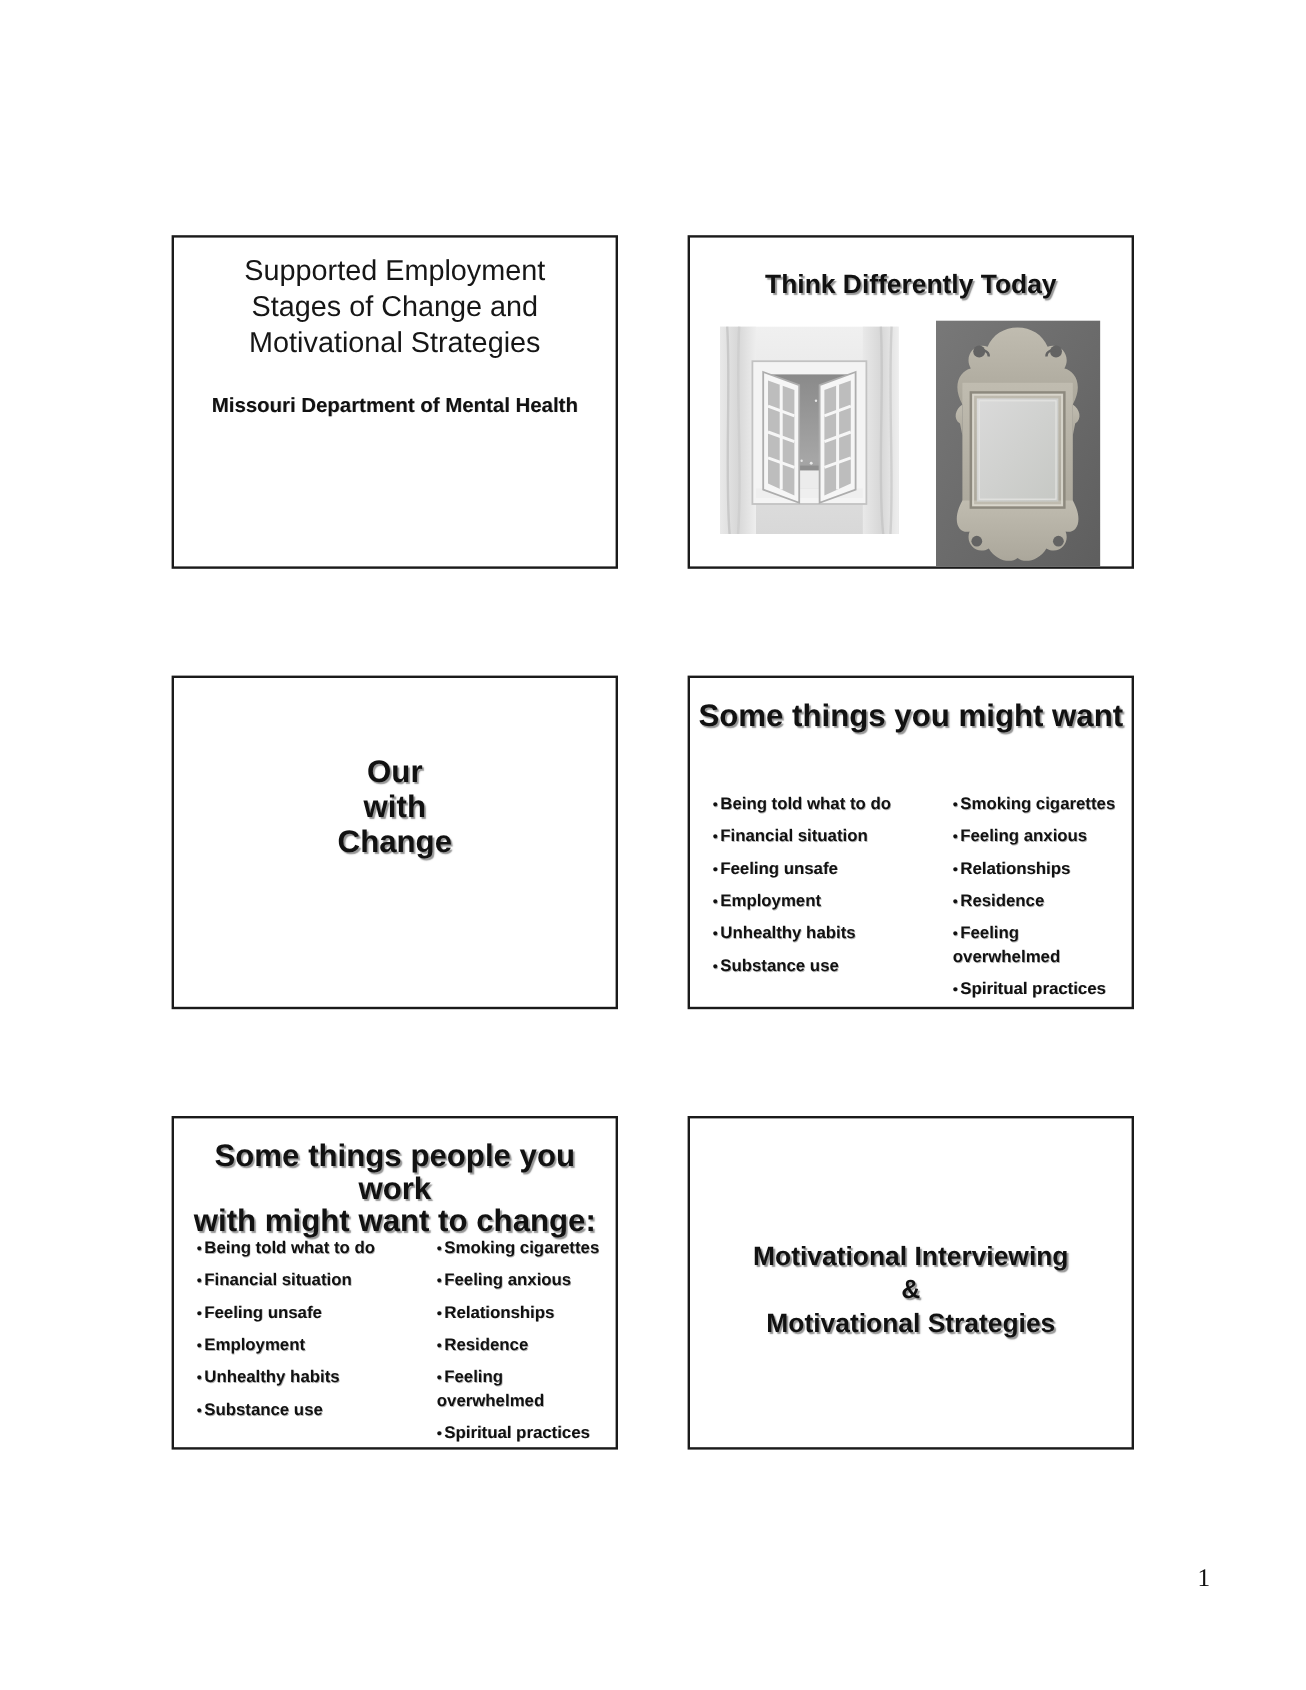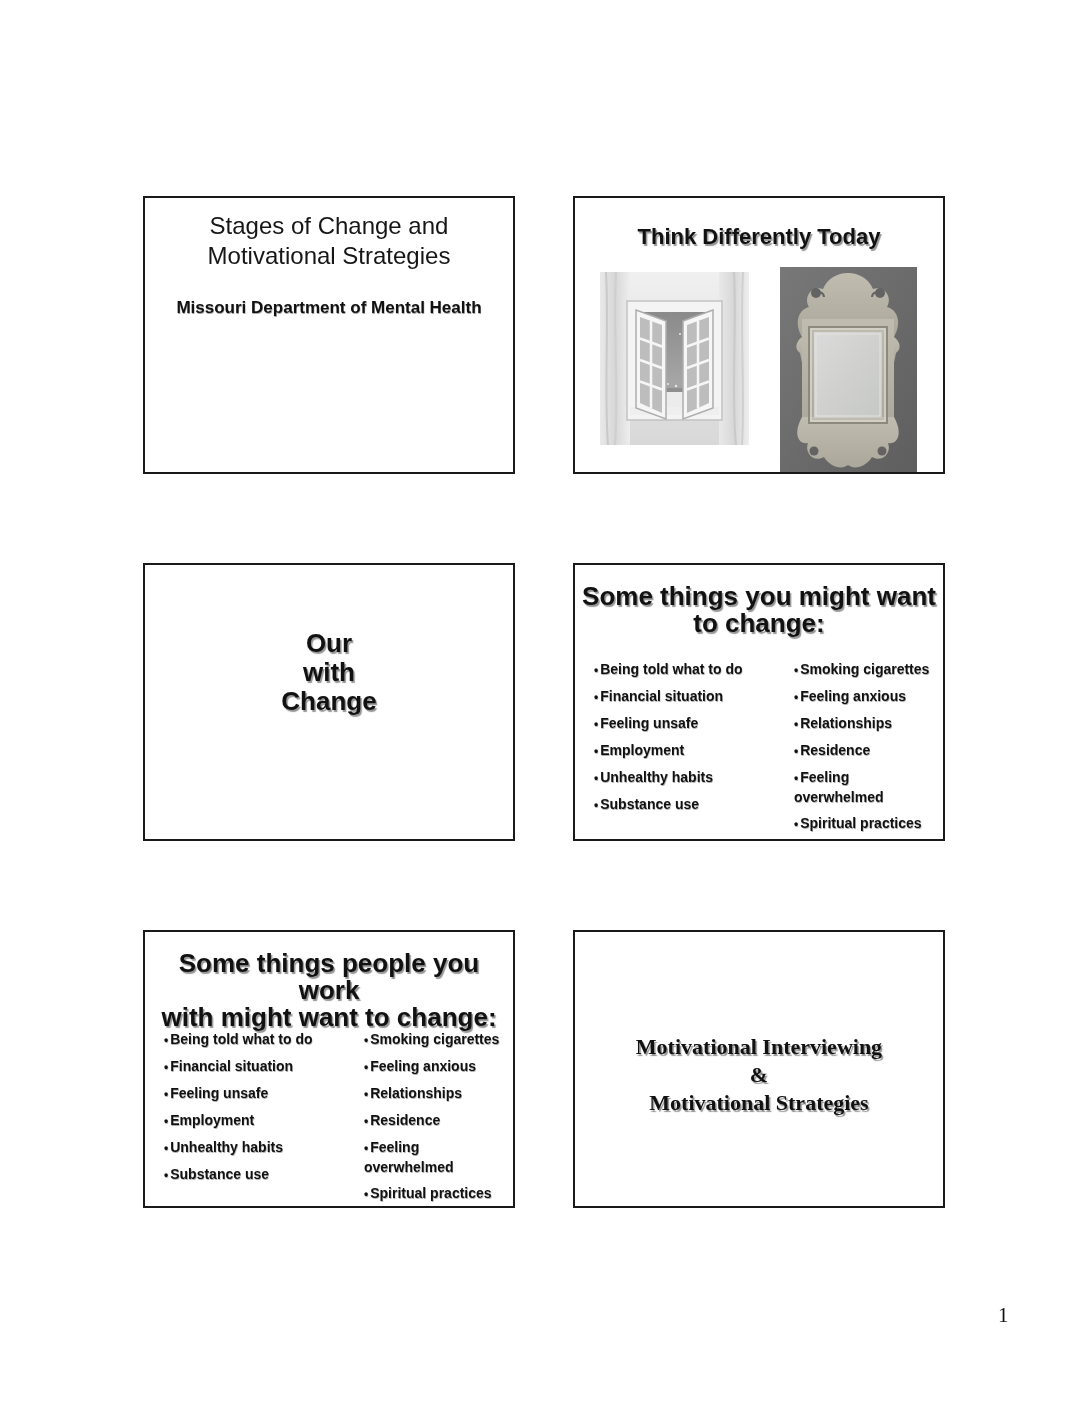--- a/index.html
+++ b/index.html
@@ -80,35 +80,36 @@
     font-size: 14px; font-weight: 700; line-height: 19px;
     margin-bottom: 7px;
     text-shadow: 0.6px 0.6px 0 rgba(0,0,0,0.3);
   }
   .bullet-dot { margin-right: 2px; font-size: 12px; }
 
   
   .s6-body {
     margin-top: 101px;
     text-align: center;
-    font-size: 22px; line-height: 28px; font-weight: 700; font-family: Liberation Serif, serif;
+    font-size: 22px; line-height: 28px; font-weight: 700;
   }
 
   .page-number {
     position: absolute;
     left: 998px; top: 1303px;
     font-family: "Liberation Serif", serif;
     font-size: 21px; color: #111;
   }
 </style>
 </head>
 <body>
 
 <div class="slide slide-1">
   <div class="s1-title">
+    <div>Supported Employment</div>
     <div>Stages of Change and</div>
     <div>Motivational Strategies</div>
   </div>
   <div class="s1-subtitle">Missouri Department of Mental Health</div>
 </div>
 
 <div class="slide slide-2">
   <div class="s2-title shadow-title">Think Differently Today</div>
 
   <svg class="s2-window" width="149" height="173" viewBox="0 0 149 173">
@@ -212,21 +213,20 @@
   <div class="s3-body shadow-title">
     <div>Our</div>
     <div>with</div>
     <div>Change</div>
   </div>
 </div>
 
 <div class="slide slide-4">
   <div class="list-title shadow-title">
     <div>Some things you might want</div>
-    <div>to change:</div>
   </div>
   <div class="cols">
     <div class="col col-left">
         <div class="bullet-item"><span class="bullet-dot">•</span><span>Being told what to do</span></div>
         <div class="bullet-item"><span class="bullet-dot">•</span><span>Financial situation</span></div>
         <div class="bullet-item"><span class="bullet-dot">•</span><span>Feeling unsafe</span></div>
         <div class="bullet-item"><span class="bullet-dot">•</span><span>Employment</span></div>
         <div class="bullet-item"><span class="bullet-dot">•</span><span>Unhealthy habits</span></div>
         <div class="bullet-item"><span class="bullet-dot">•</span><span>Substance use</span></div>
       </div>

